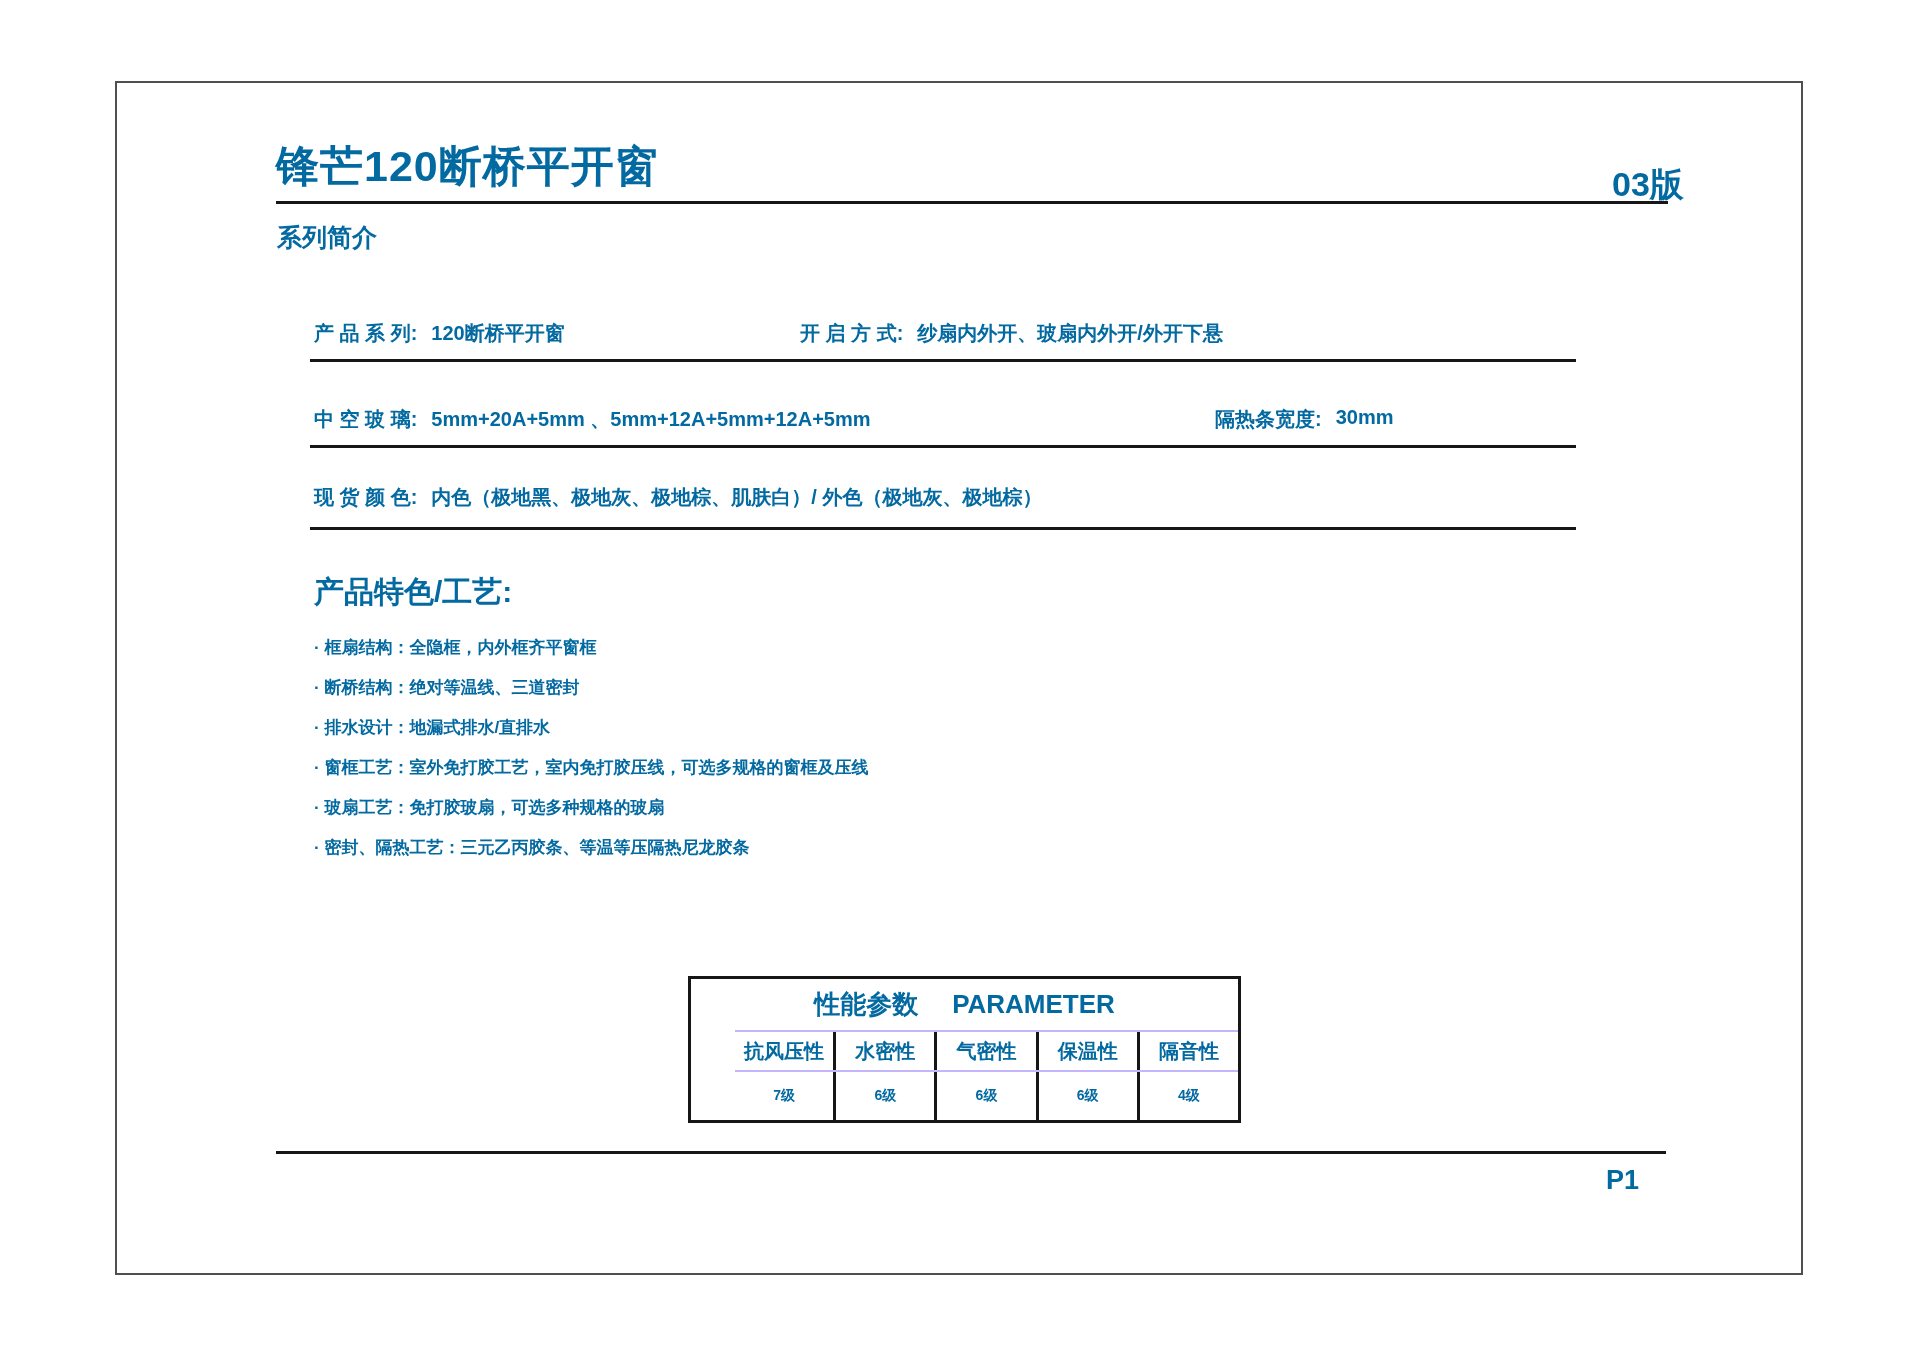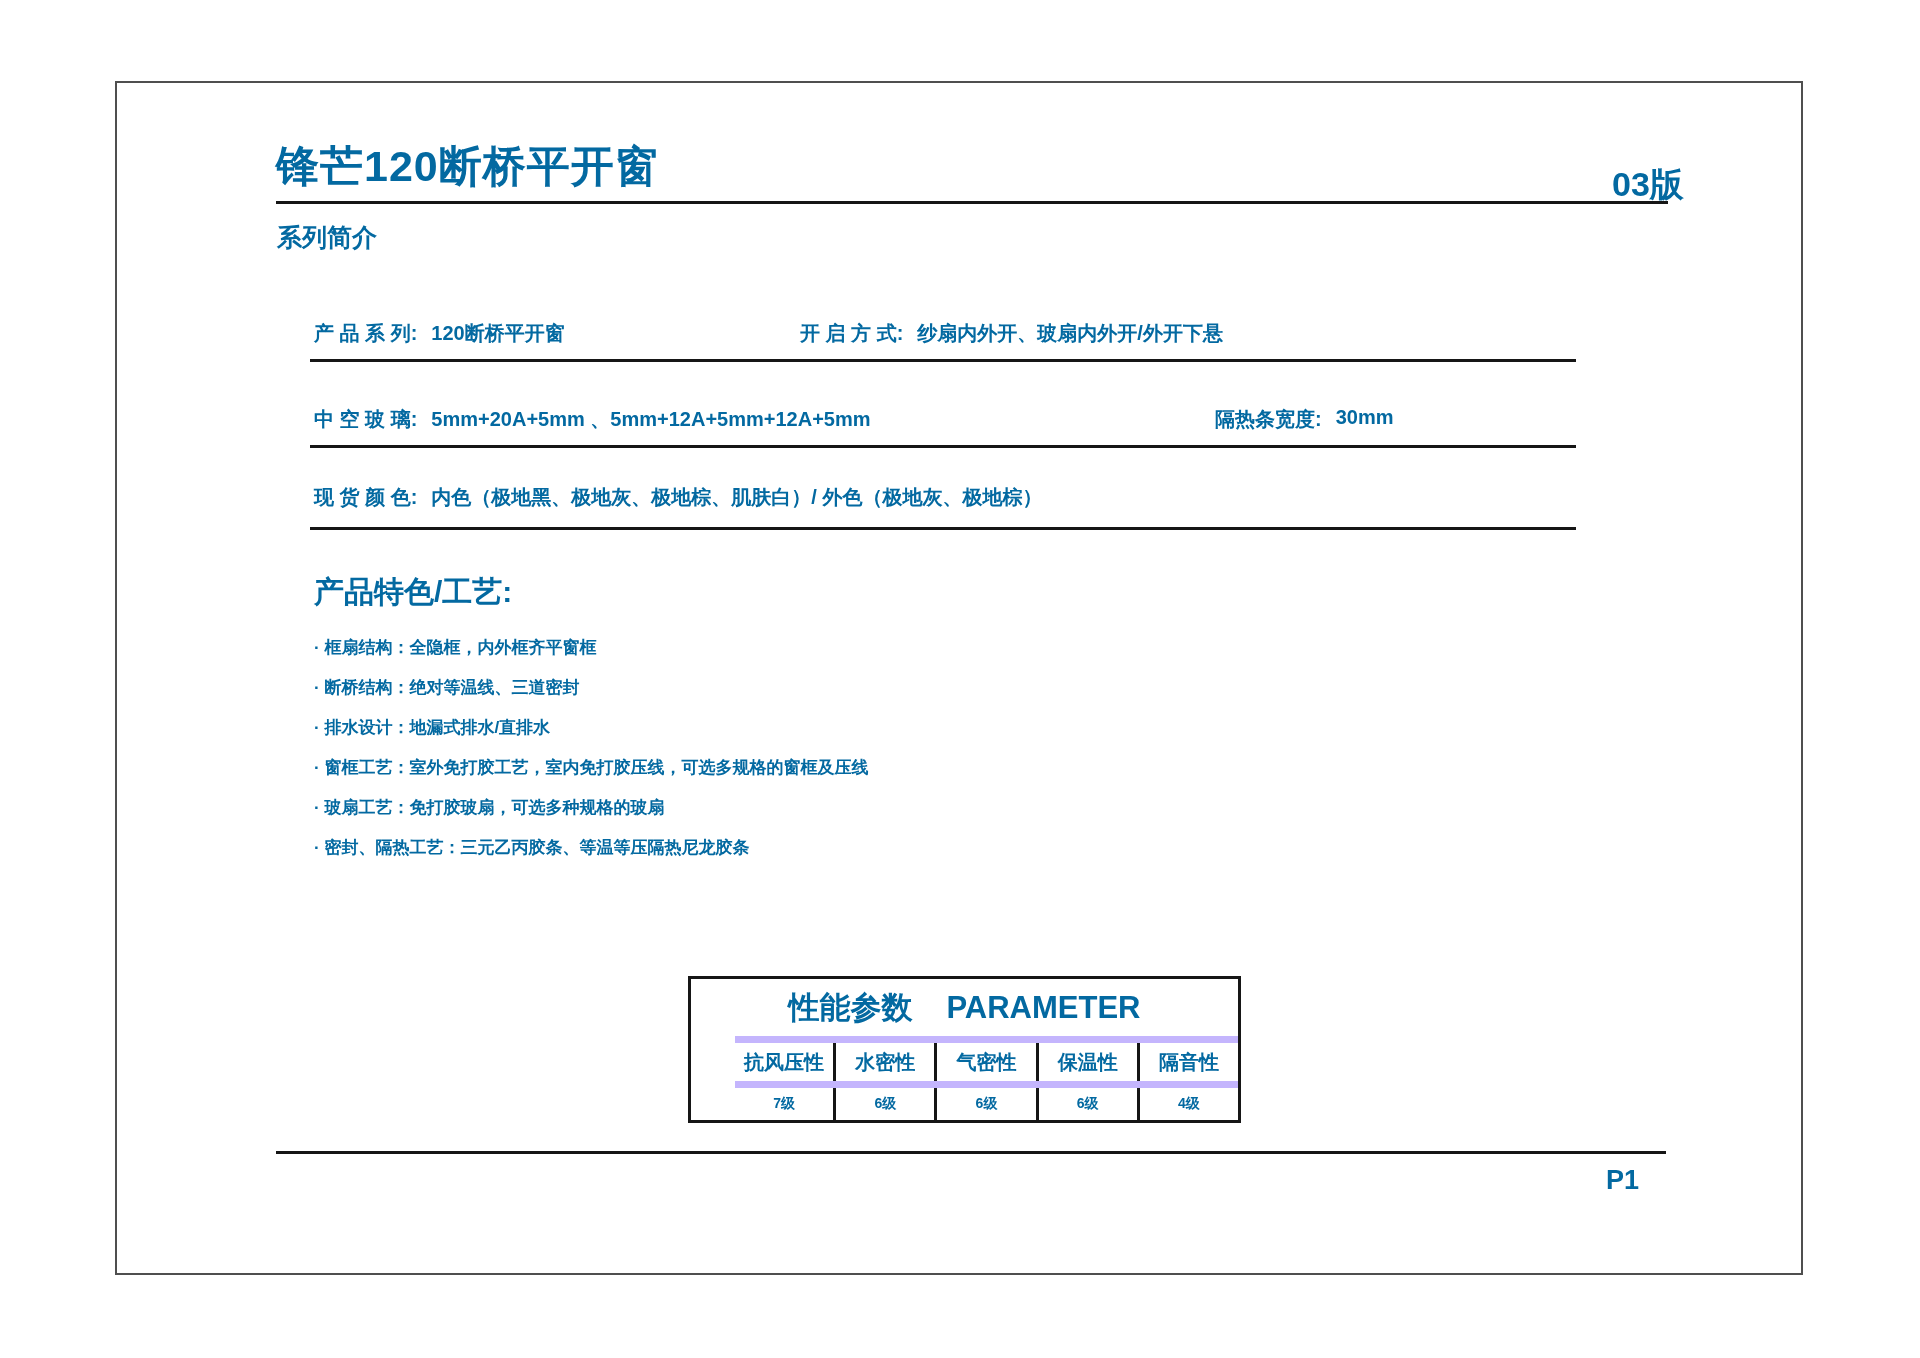--- a/index.html
+++ b/index.html
@@ -82,40 +82,40 @@
     white-space: nowrap;
   }
 
   .param-table {
     left: 688px; top: 976px;
     width: 553px;
     border: 3px solid #161616;
     background: #ffffff;
   }
   .param-caption {
-    height: 57px;
+    height: 51px;
     display: flex;
     align-items: center;
     justify-content: center;
     gap: 34px;
-    font-size: 31px;
-    font-weight: 700;
-  }
-  .param-row { display: flex; border-top: 7px solid #c4b5fd; margin-left: 44px; }
+    font-size: 26px;
+    font-weight: 700;
+  }
+  .param-row { display: flex; border-top: 2px solid #c4b5fd; margin-left: 44px; }
   .param-cell {
     flex: 1 1 0;
     display: flex;
     align-items: center;
     justify-content: center;
     border-left: 3px solid #161616;
     white-space: nowrap;
   }
   .param-cell:first-child { border-left: none; }
   .param-header-row .param-cell { height: 38px; font-size: 20px; font-weight: 700; }
-  .param-value-row .param-cell { height: 32px; font-size: 14px; font-weight: 600; }
+  .param-value-row .param-cell { height: 48px; font-size: 14px; font-weight: 600; }
 
   .page-number {
     left: 1606px; top: 1165px;
     font-size: 27px;
     font-weight: 700;
     white-space: nowrap;
   }
 </style>
 </head>
 <body>

